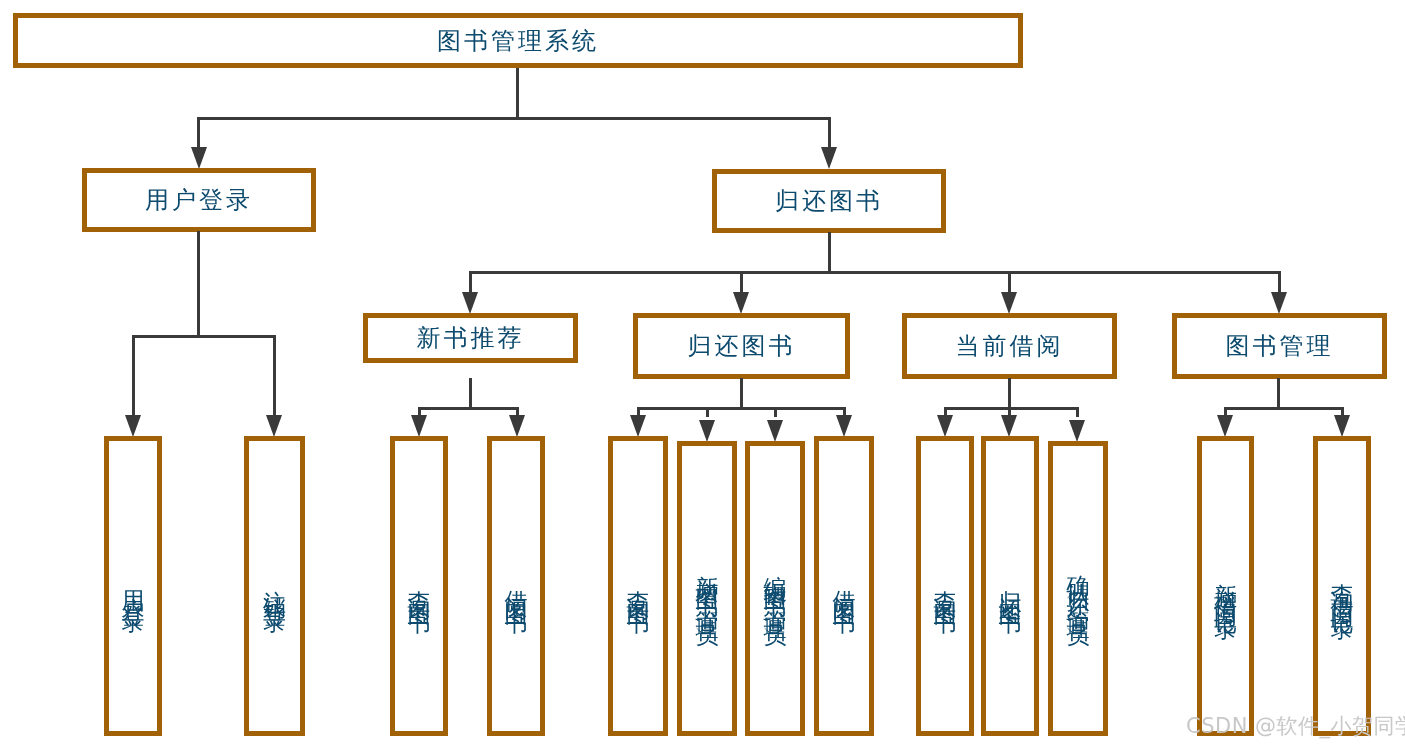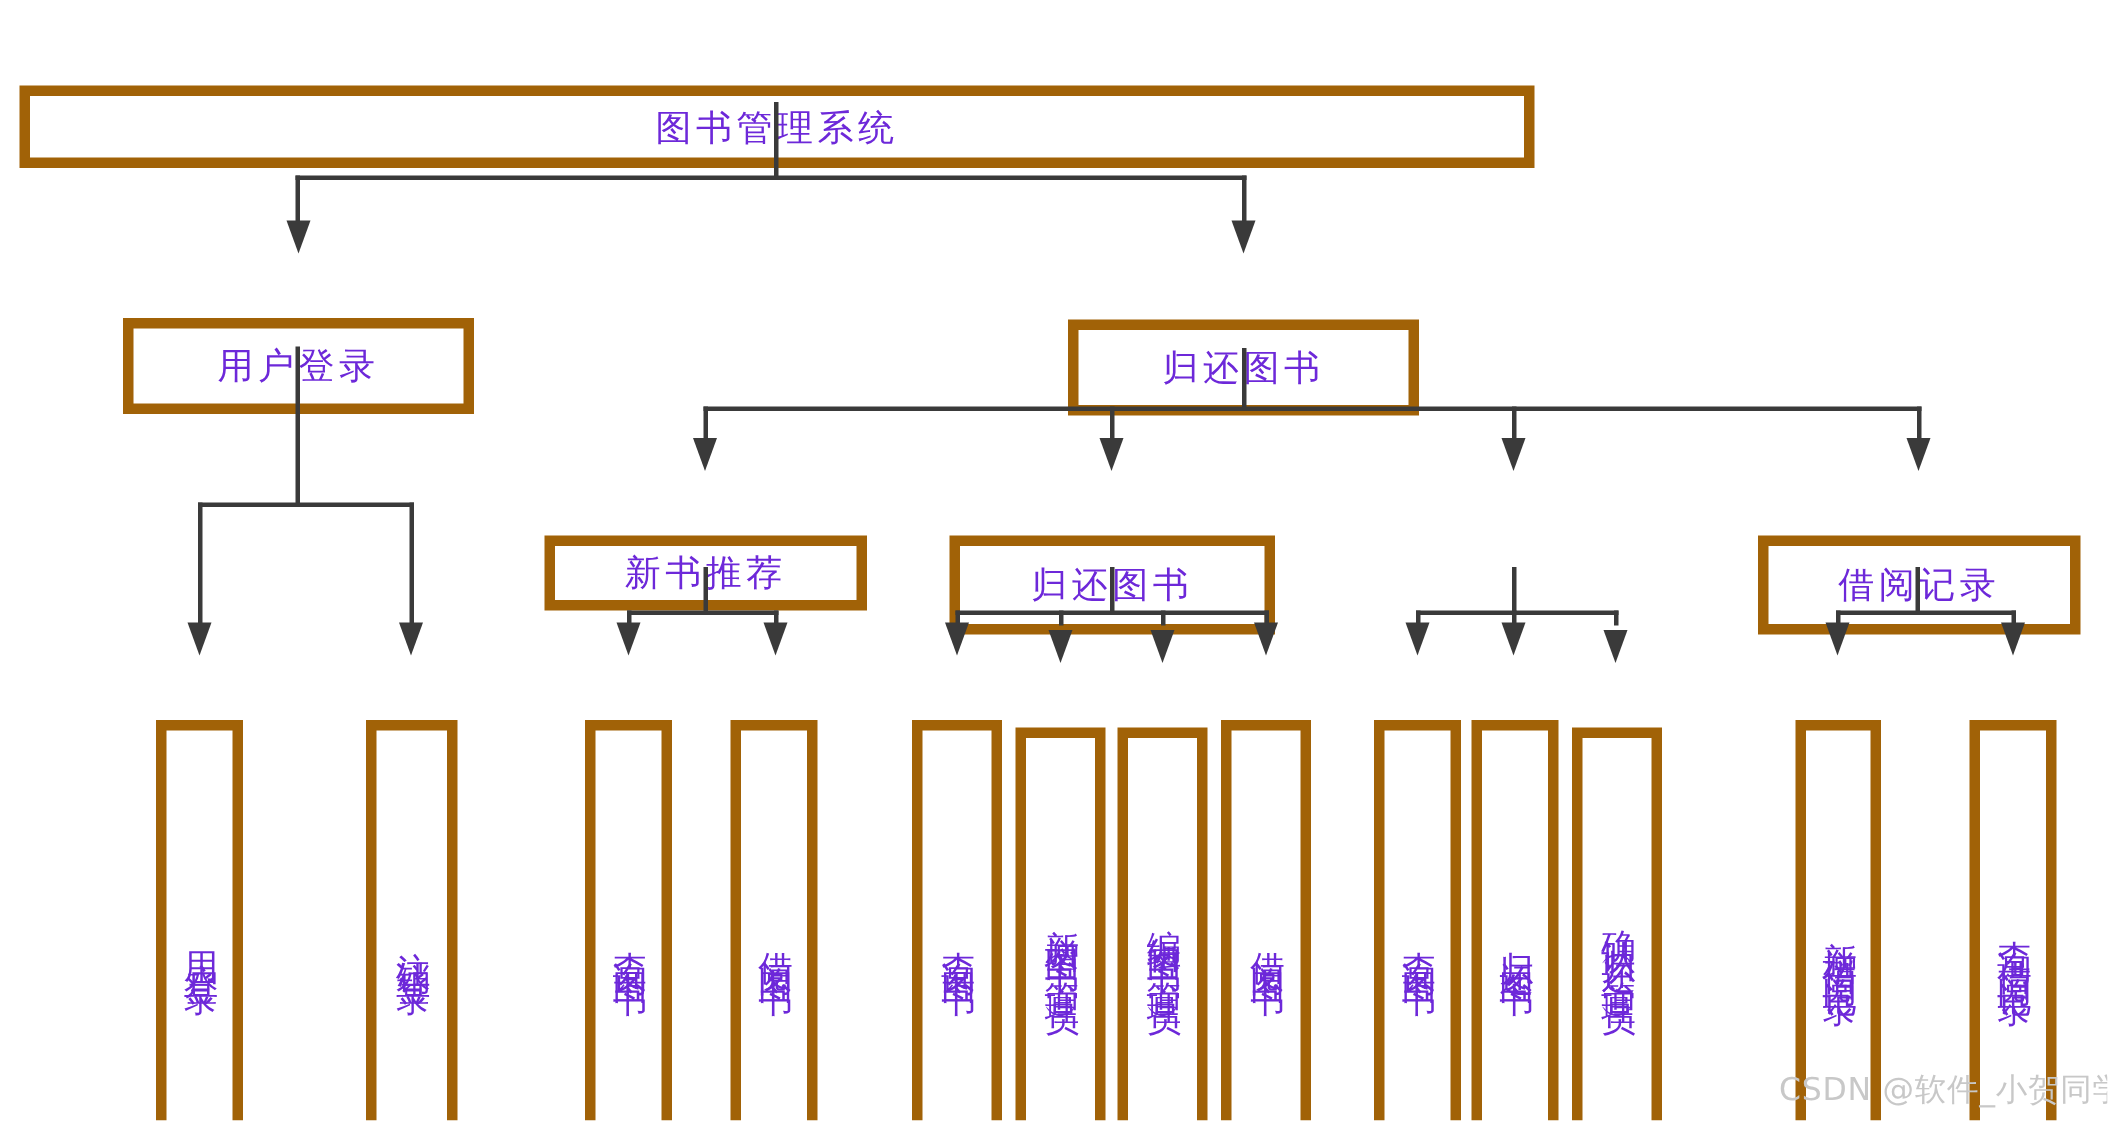--- a/index.html
+++ b/index.html
@@ -7,24 +7,23 @@
     position:relative;
     width:1405px;height:747px;
     background:#ffffff;
     font-family:"DejaVu Sans","Liberation Sans",sans-serif;
     overflow:hidden;
   }
   .box{
     position:absolute;
     box-sizing:border-box;
     background:#ffffff;
-    border:7px solid #a16207;
+    border:5px solid #a16207;
     display:flex;align-items:center;justify-content:center;
-    color:#6d28d9;
-    margin-top:44px;
+    color:#0c4a6e;
   }
   .hbox{font-size:24px;letter-spacing:3px;white-space:nowrap;}
   .vbox{
     writing-mode:vertical-rl;
     text-orientation:mixed;
     font-size:23px;
     letter-spacing:7px;
     line-height:1;
   }
   .line{position:absolute;background:#3a3a3a;}
@@ -73,21 +72,22 @@
   <div class="line" style="left:740px;top:271px;width:3px;height:22px"></div>
   <div class="line" style="left:1008px;top:271px;width:3px;height:22px"></div>
   <div class="line" style="left:1278px;top:271px;width:3px;height:22px"></div>
   <div class="arrow" style="left:462px;top:292px"></div>
   <div class="arrow" style="left:733px;top:292px"></div>
   <div class="arrow" style="left:1001px;top:292px"></div>
   <div class="arrow" style="left:1271px;top:292px"></div>
 
   <div class="box hbox" style="left:363px;top:313px;width:215px;height:50px">新书推荐</div>
   <div class="box hbox" style="left:633px;top:313px;width:217px;height:66px">归还图书</div>
-  <div class="box hbox" style="left:1172px;top:313px;width:215px;height:66px">借阅记录</div>
+  <div class="box hbox" style="left:902px;top:313px;width:215px;height:66px">当前借阅</div>
+  <div class="box hbox" style="left:1172px;top:313px;width:215px;height:66px">图书管理</div>
 
   <div class="line" style="left:469px;top:378px;width:3px;height:31px"></div>
   <div class="line" style="left:418px;top:407px;width:101px;height:3px"></div>
   <div class="line" style="left:418px;top:407px;width:3px;height:10px"></div>
   <div class="line" style="left:516px;top:407px;width:3px;height:10px"></div>
   <div class="arrow" style="left:411px;top:415px"></div>
   <div class="arrow" style="left:509px;top:415px"></div>
 
   <div class="line" style="left:740px;top:378px;width:3px;height:31px"></div>
   <div class="line" style="left:637px;top:407px;width:209px;height:3px"></div>

